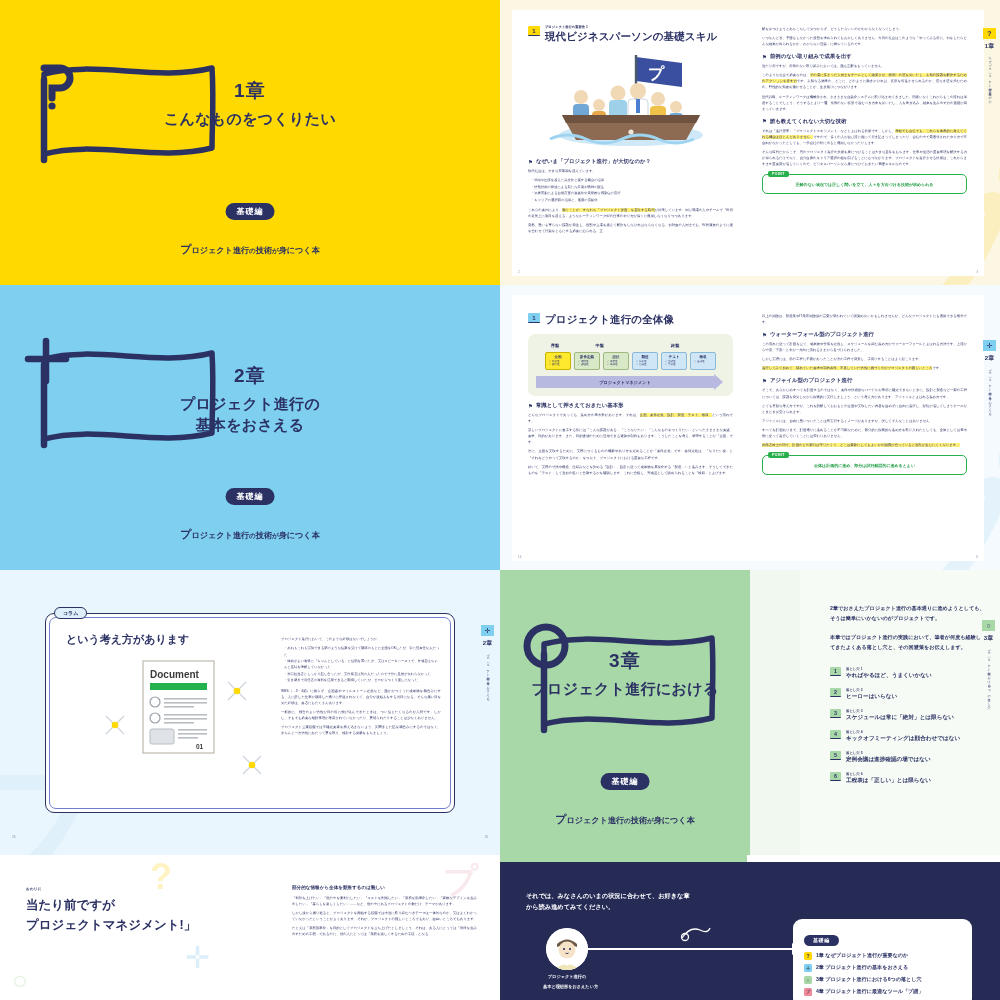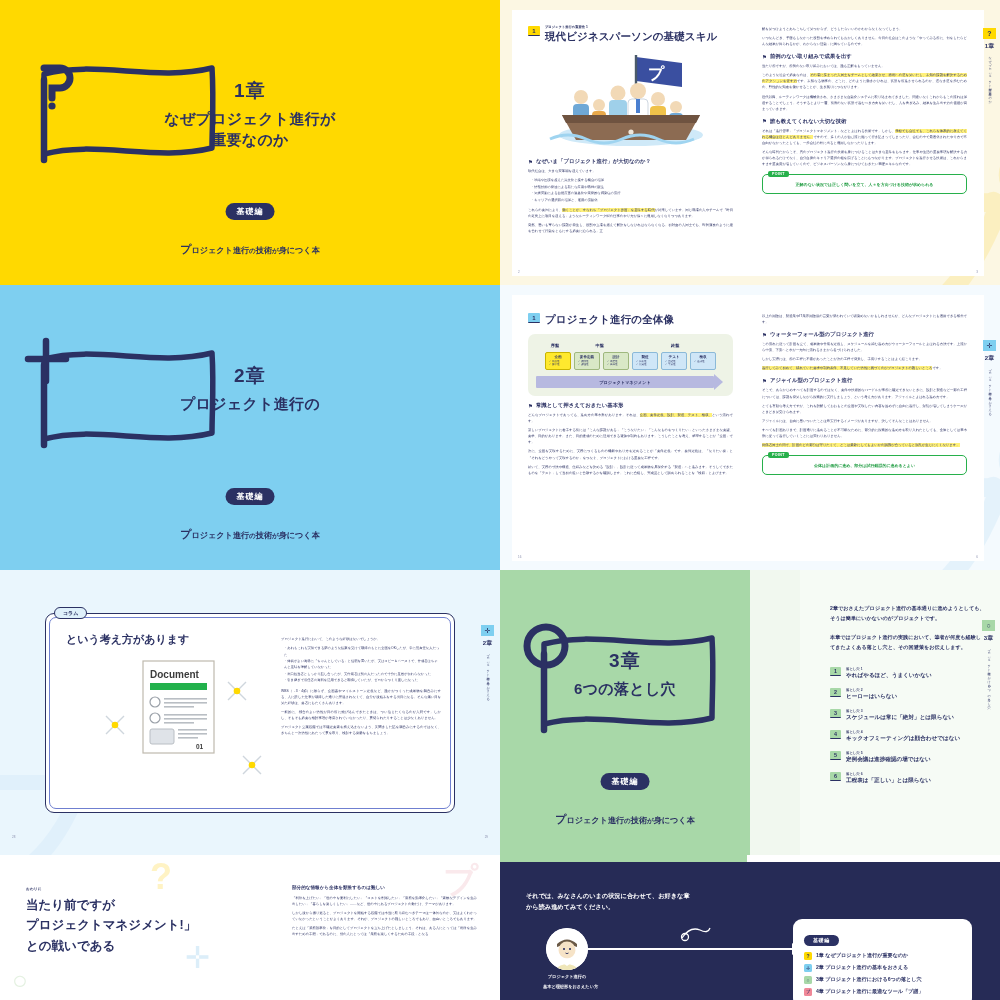--- a/index.html
+++ b/index.html
@@ -128,22 +128,21 @@
         <div class="flag-wrap">
           <svg class="flagsvg" width="212" height="120" viewBox="0 0 212 120">
             <path d="M28 20 h16 a10 10 0 0 1 0 20 h-8 v10" fill="none" stroke="#2b3163" stroke-width="7" stroke-linecap="round"></path>
             <circle cx="36" cy="58" r="3.6" fill="#2b3163"></circle>
             <path d="M28 32 V112" fill="none" stroke="#2b3163" stroke-width="6.5" stroke-linecap="round"></path>
             <path d="M28 26 C80 12 140 34 196 20 C198 52 196 78 196 100 C140 114 80 92 28 106 Z" fill="none" stroke="#2b3163" stroke-width="5.5" stroke-linejoin="round"></path>
           </svg>
         </div>
         <div class="cover-ttl">
           <div class="ch-num">1章</div>
-          <div class="ch-name">なぜプロジェクト進行が</div>
-          <div class="ch-name">重要なのか</div>
+          <div class="ch-name">こんなものをつくりたい</div>
         </div>
         <div class="badge">基礎編</div>
         <div class="booklogo">
           <span class="big">プ</span><span>ロジェクト進行</span><span class="sm">の</span><span>技術</span><span class="sm">が</span><span>身につく本</span>
         </div>
       </div>
     </div>
 
     <div class="half right" style="background:#FCF7E3;">
       <div class="wm" style="right:-30px;top:-30px;font-size:230px;color:#FBEFC0;">プ</div>
@@ -283,20 +282,21 @@
           <svg class="flagsvg" width="212" height="120" viewBox="0 0 212 120">
             <path d="M12 26 H50" stroke="#2b3163" stroke-width="6.5" stroke-linecap="round"></path>
             <path d="M30 8 V48" stroke="#2b3163" stroke-width="6.5" stroke-linecap="round"></path>
             <path d="M28 32 V112" fill="none" stroke="#2b3163" stroke-width="6.5" stroke-linecap="round"></path>
             <path d="M28 26 C80 12 140 34 196 20 C198 52 196 78 196 100 C140 114 80 92 28 106 Z" fill="none" stroke="#2b3163" stroke-width="5.5" stroke-linejoin="round"></path>
           </svg>
         </div>
         <div class="cover-ttl">
           <div class="ch-num">2章</div>
           <div class="ch-name">プロジェクト進行の</div>
+          <div class="ch-name">基本をおさえる</div>
         </div>
         <div class="badge">基礎編</div>
         <div class="booklogo">
           <span class="big">プ</span><span>ロジェクト進行</span><span class="sm">の</span><span>技術</span><span class="sm">が</span><span>身につく本</span>
         </div>
       </div>
     </div>
 
     <div class="half right" style="background:#EAF6FD;height:285px;">
       <div class="wm" style="right:-30px;top:-30px;font-size:230px;color:#DDEFFB;">プ</div>
@@ -531,21 +531,21 @@
       <div class="cover full">
         <div class="flag-wrap">
           <svg class="flagsvg" width="212" height="120" viewBox="0 0 212 120">
             <circle cx="30" cy="28" r="19" fill="none" stroke="#2b3163" stroke-width="7"></circle>
             <path d="M28 36 V112" fill="none" stroke="#2b3163" stroke-width="6.5" stroke-linecap="round"></path>
             <path d="M28 26 C80 12 140 34 196 20 C198 52 196 78 196 100 C140 114 80 92 28 106 Z" fill="none" stroke="#2b3163" stroke-width="5.5" stroke-linejoin="round"></path>
           </svg>
         </div>
         <div class="cover-ttl">
           <div class="ch-num">3章</div>
-          <div class="ch-name">6つの落とし穴</div>
+          <div class="ch-name">プロジェクト進行における</div>
         </div>
         <div class="badge">基礎編</div>
         <div class="booklogo">
           <span class="big">プ</span><span>ロジェクト進行</span><span class="sm">の</span><span>技術</span><span class="sm">が</span><span>身につく本</span>
         </div>
       </div>
     </div>
 
     <div class="half right" style="width:250px;background:#F1F8EF;height:285px;">
       <div class="wm" style="right:-30px;top:-30px;font-size:230px;color:#E4F1E1;">プ</div>
@@ -608,21 +608,20 @@
 
   <div style="position:absolute;left:0;top:855px;width:500px;height:145px;background:#fff;overflow:hidden;">
     <div class="wm" style="left:150px;top:4px;font-size:36px;color:#FFF3C4;">?</div>
     <div class="wm" style="left:185px;top:88px;font-size:30px;color:#DCEEF9;">✛</div>
     <div class="wm" style="left:12px;top:112px;font-size:26px;color:#E4F1E1;">○</div>
     <div class="wm" style="right:22px;top:8px;font-size:34px;color:#FAE9EC;">プ</div>
     <div style="position:absolute;left:26px;top:32px;width:210px;">
       <div class="end-kick">おわりに</div>
       <div class="end-title">当たり前ですが</div>
       <div class="end-title">プロジェクトマネジメント!」</div>
-      <div class="end-title">との戦いである</div>
 
     </div>
     <div style="position:absolute;left:292px;top:30px;width:185px;">
       <div style="font-size:4.6px;font-weight:700;margin-bottom:5px;">部分的な情報から全体を類推するのは難しい</div>
       <div class="para">「利益を上げたい」「世の中を便利にしたい」「コストを削減したい」「業務を効率化したい」「素敵なデザインを生み出したい」「暮らしを楽しくしたい」……など、世の中にあるプロジェクトの数だけ、テーマがあります。</div>
       <div class="para">しかし後から振り返ると、プロジェクトを開始する段階では本当に取り組むべきテーマは一体何なのか、実はよくわかっていなかったということがよくあります。それが、プロジェクトの難しいところでもあり、面白いところでもあります。</div>
       <div class="para">たとえば「業務効率化」を目的としてプロジェクトを立ち上げたとしましょう。それは、ある人にとっては「利益を生み出すための手順」であるのに、別の人にとっては「業務を楽しくするための手段」となる</div>
     </div>
   </div>
 

